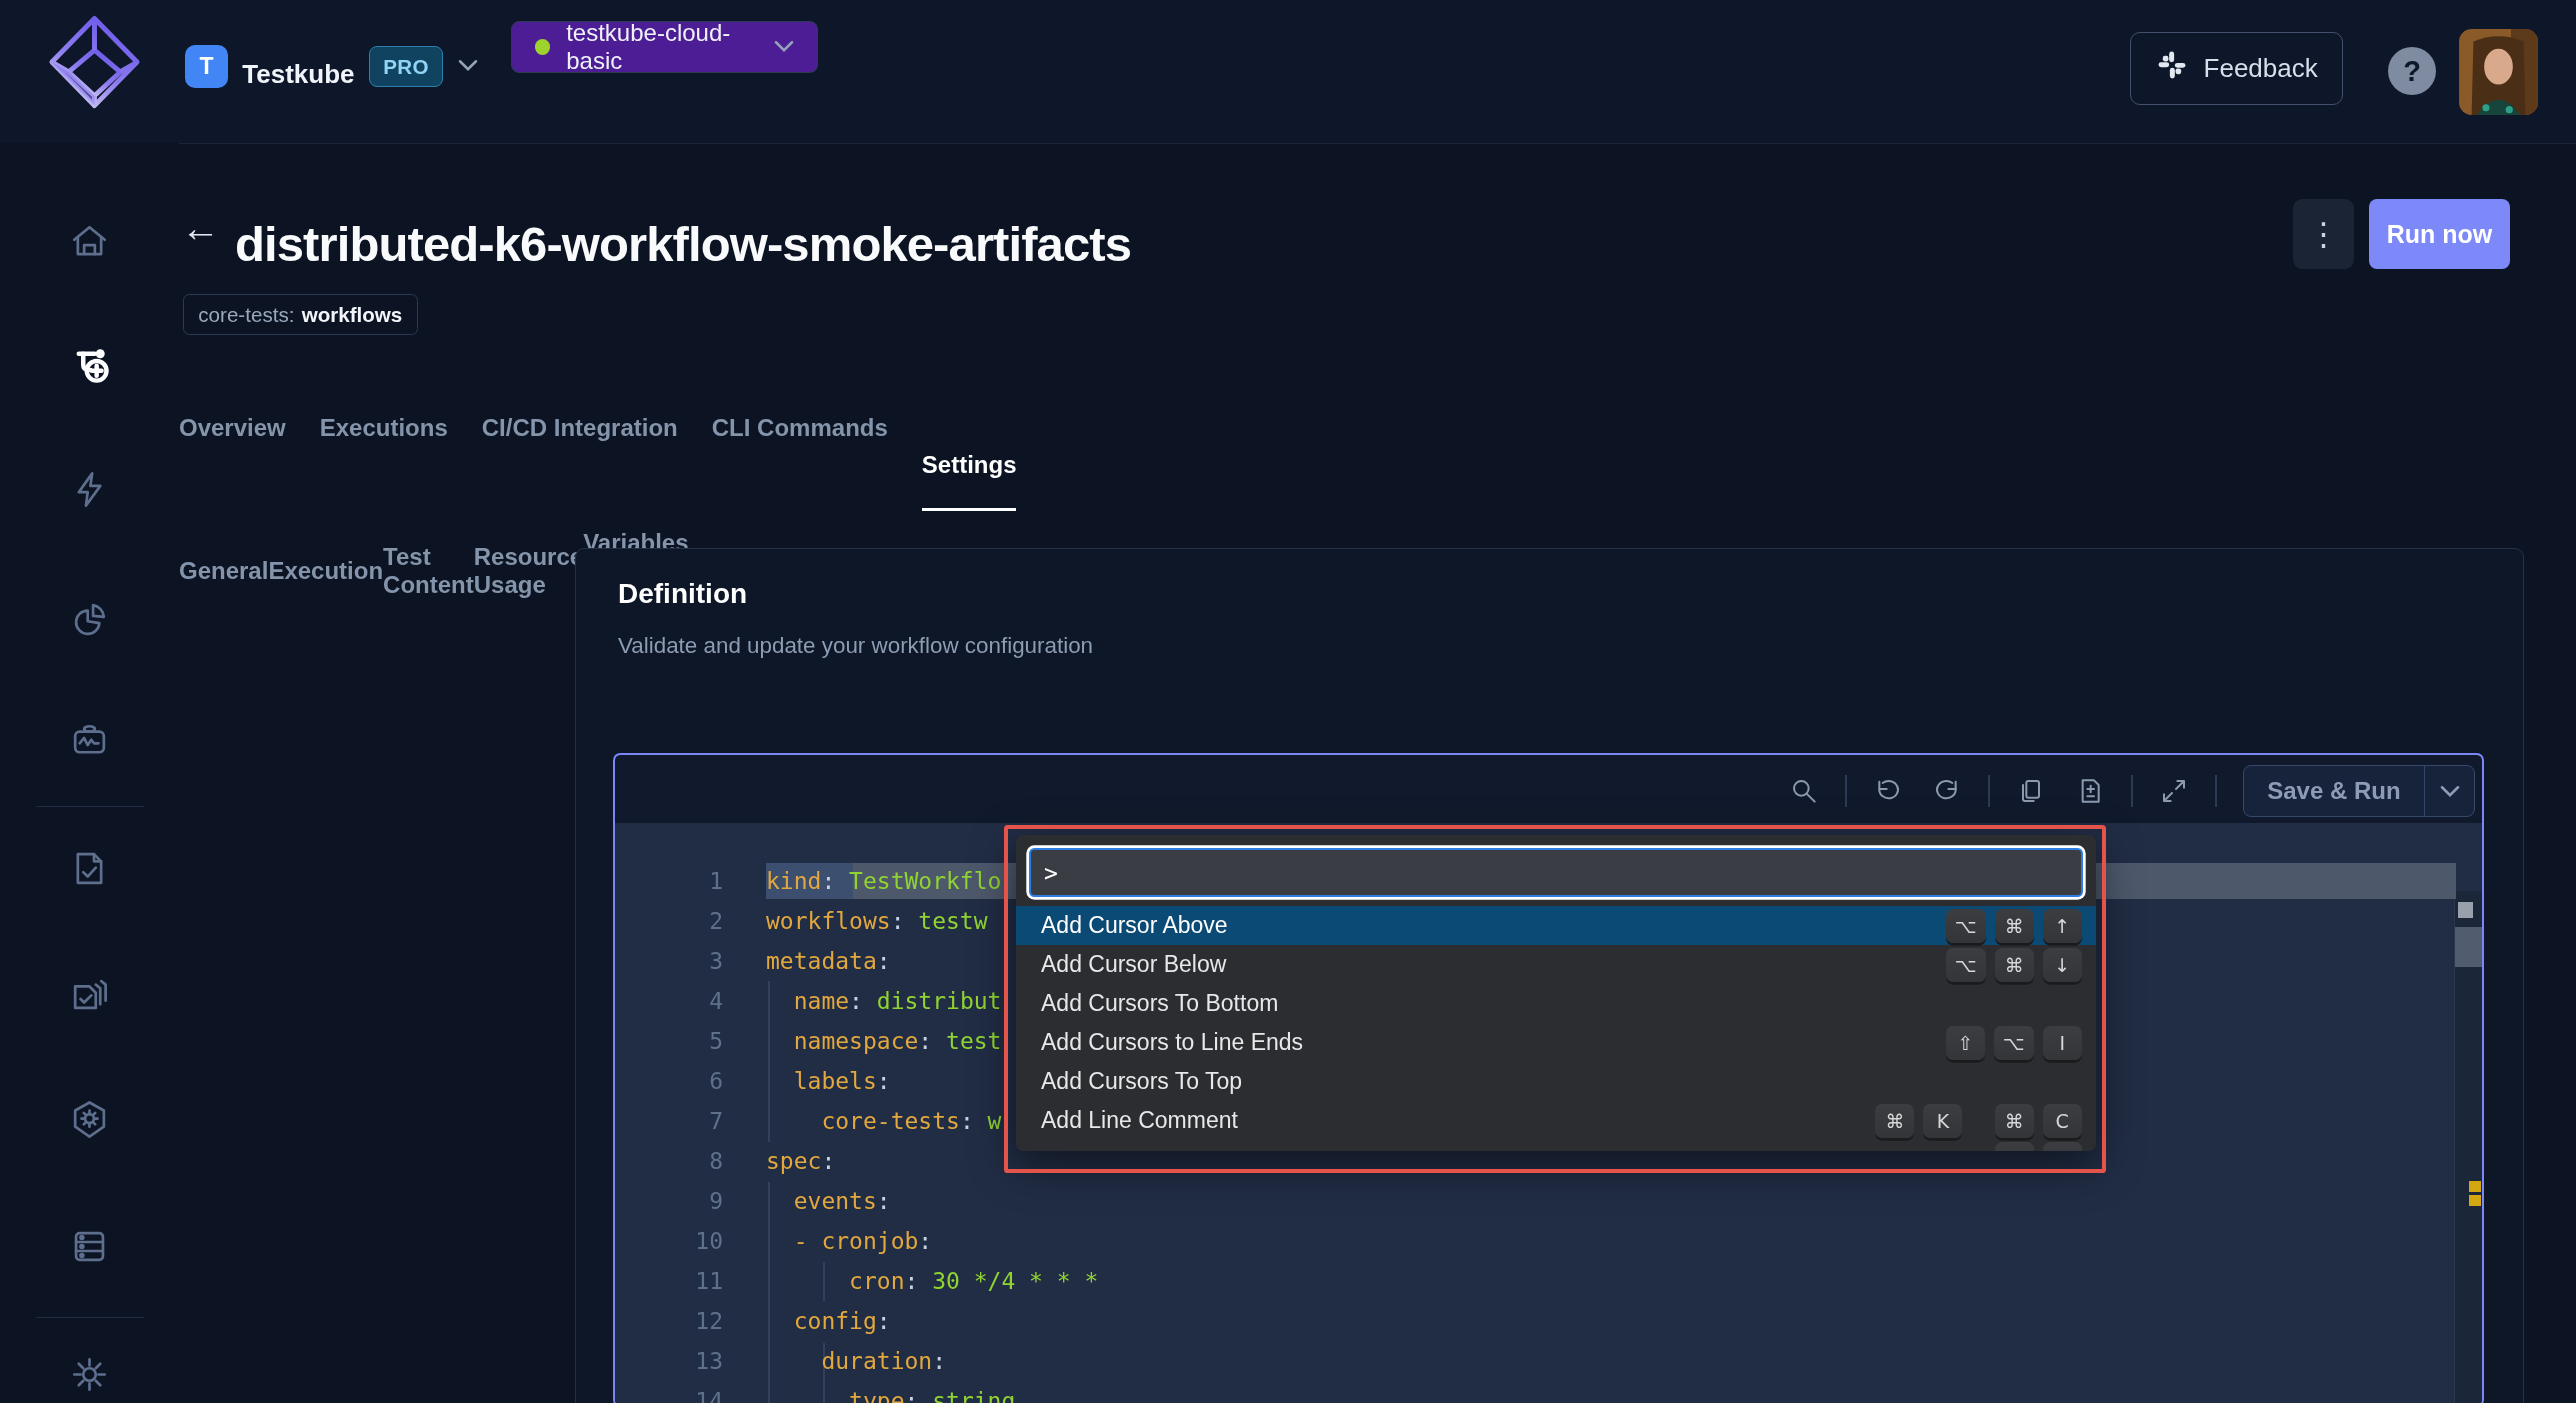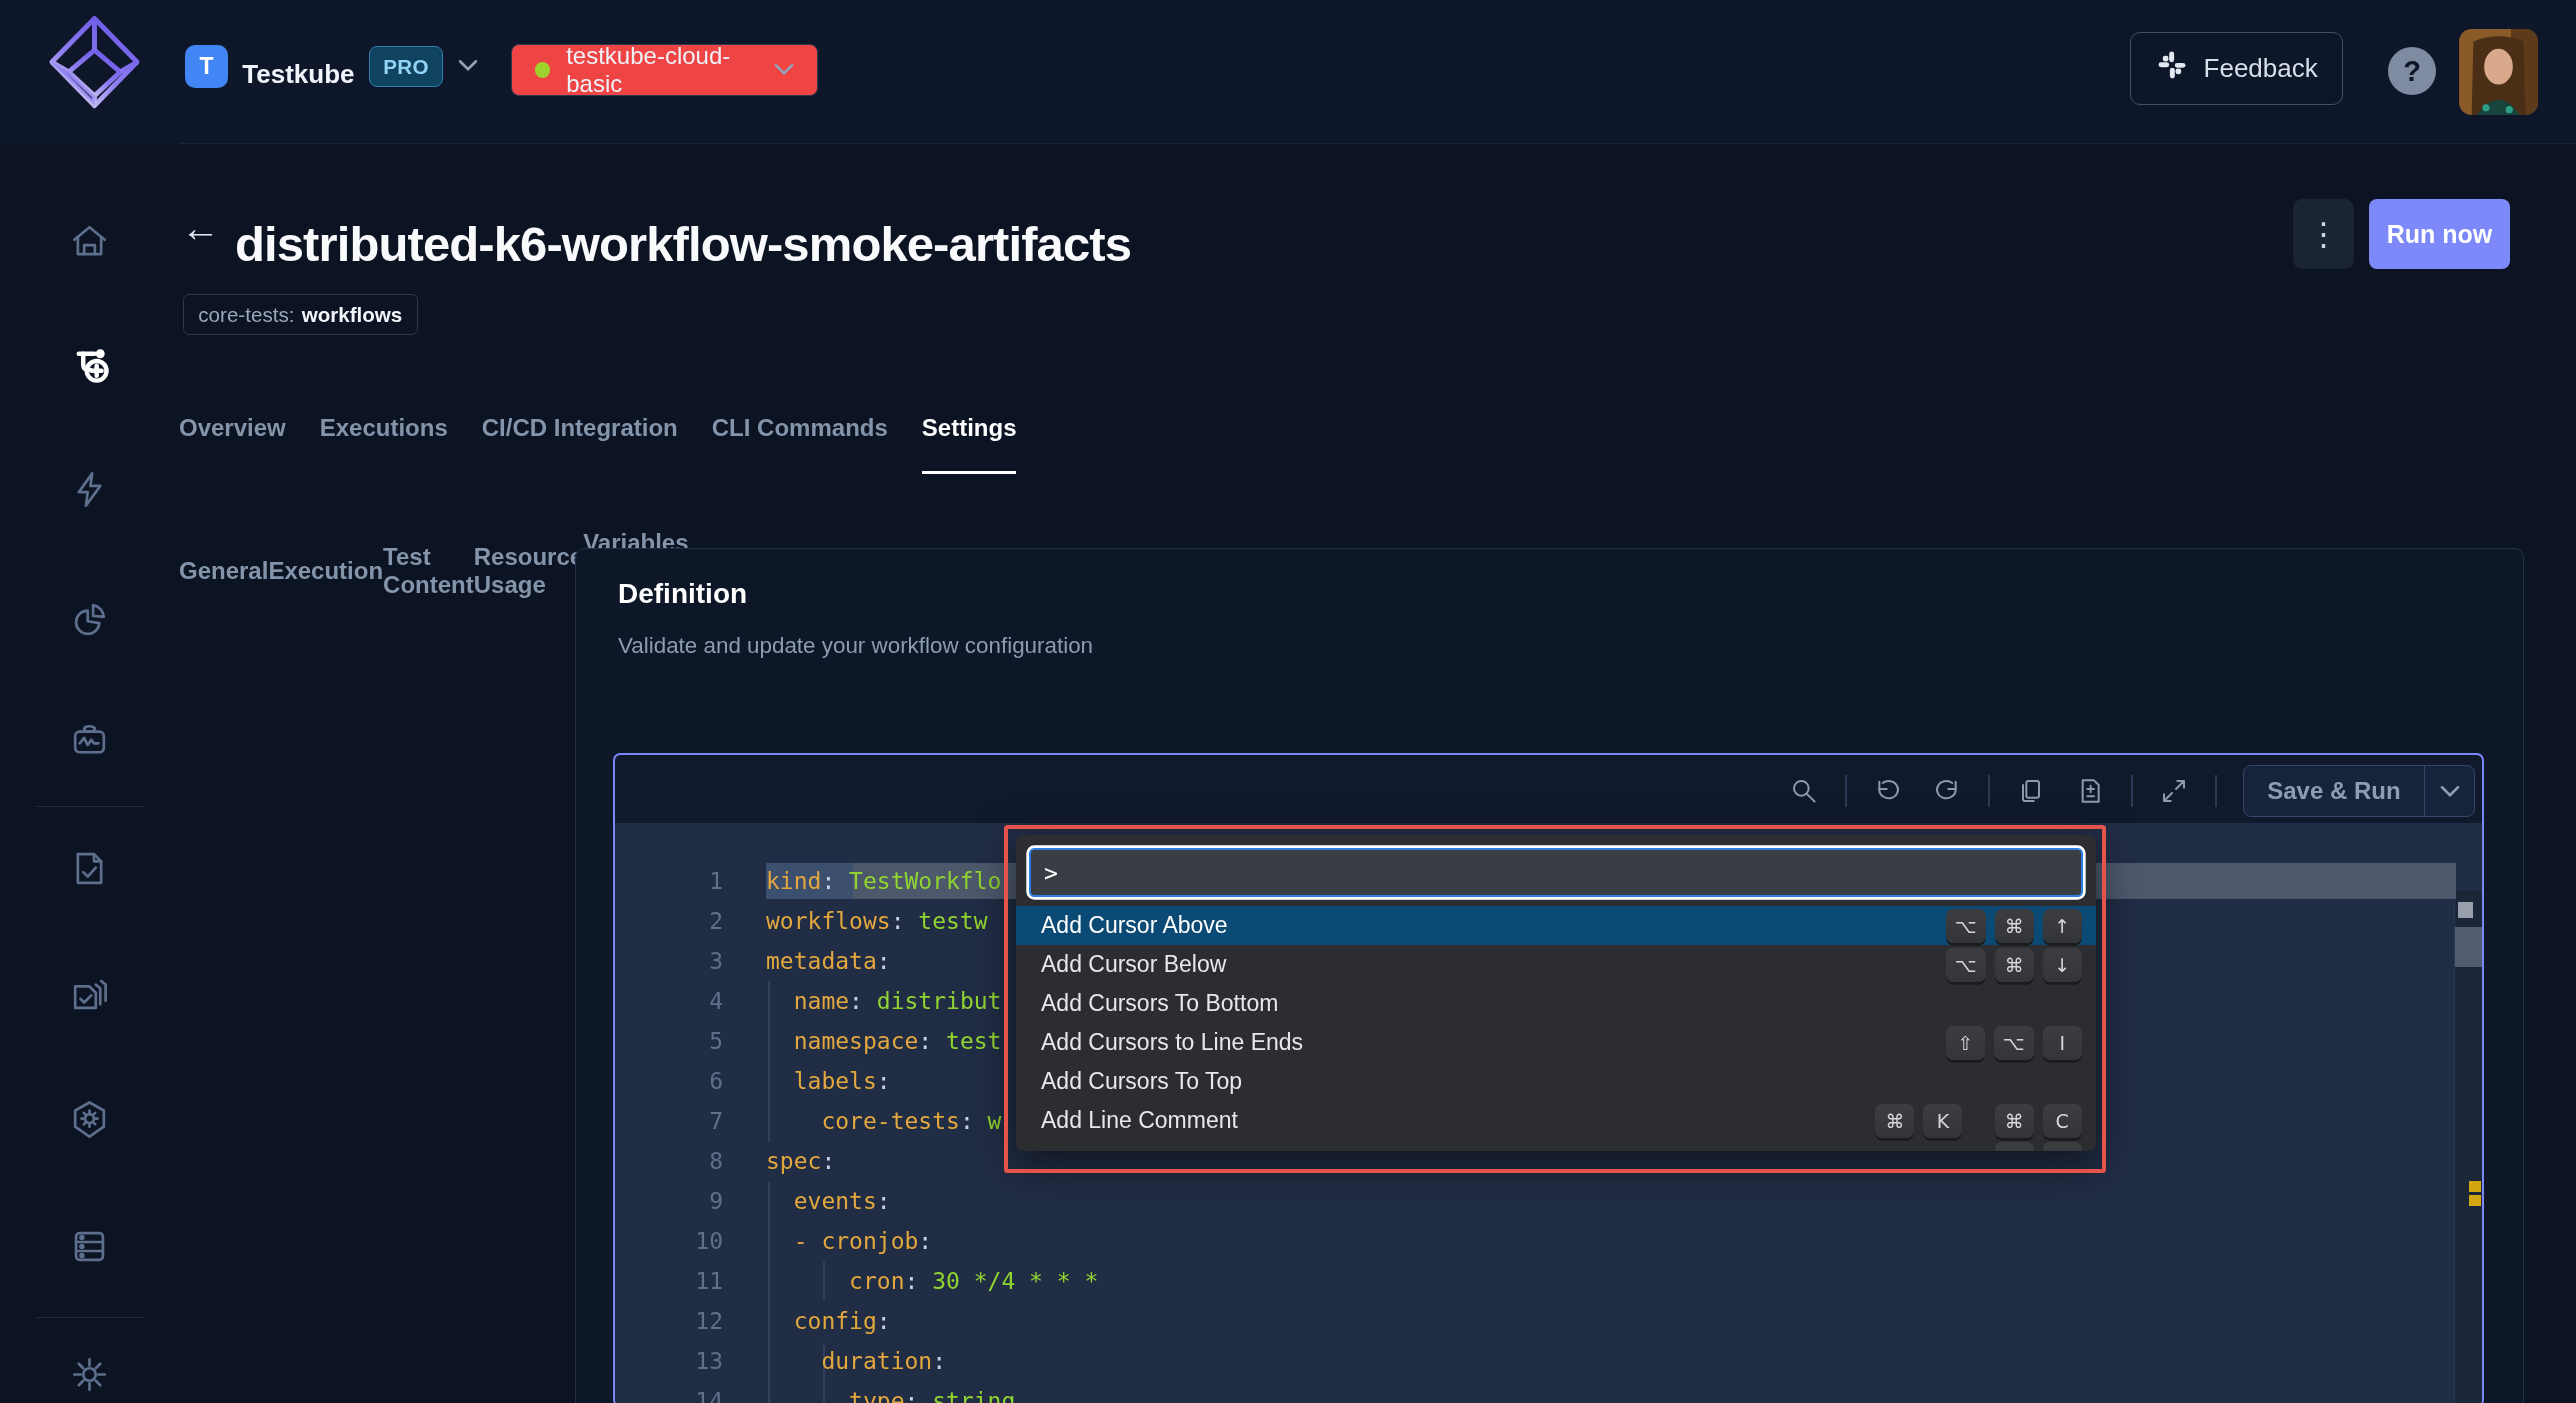--- a/index.html
+++ b/index.html
@@ -10,21 +10,21 @@
   }
 
   
   .topbar{position:absolute;left:0;top:0;width:2576px;height:143px;background:#0e1729;border-bottom:0.9px solid #1a2539;}
   .logo{position:absolute;left:43px;top:9px;width:99px;height:117px;}
   .org-chip{position:absolute;left:185px;top:43px;display:flex;align-items:center;gap:14.3px;cursor:pointer;}
   .org-avatar{width:43px;height:43px;border-radius:10px;background:#4285f4;color:#fff;font-weight:700;font-size:23px;display:flex;align-items:center;justify-content:center;}
   .org-name{font-size:26px;font-weight:600;color:#f1f5fb;margin-top:16px;}
   .pro-badge{height:39px;padding:0 13.4px;border-radius:8px;background:#10435f;border:1.8px solid #2d7fae;color:#92d4f6;font-size:20.6px;font-weight:700;display:flex;align-items:center;letter-spacing:0.4px;}
   .chev{color:#94a3b8;}
-  .env-pill{position:absolute;left:511px;top:44px;width:307px;height:52px;border:1.8px solid #2c3a52;border-radius:8px;background:#ef4444;display:flex;align-items:center;gap:16px;padding:0 23px;box-sizing:border-box;cursor:pointer;}
+  .env-pill{position:absolute;left:511px;top:21px;width:307px;height:52px;border:1.8px solid #2c3a52;border-radius:8px;background:#4c1d95;display:flex;align-items:center;gap:16px;padding:0 23px;box-sizing:border-box;cursor:pointer;}
   .env-dot{width:15.2px;height:15.2px;border-radius:50%;background:#9ed32e;}
   .env-name{font-size:24px;color:#eef2f8;flex:1;}
   .feedback-btn{position:absolute;left:2130px;top:32px;width:213px;height:73px;border:1.8px solid #44506b;border-radius:10px;display:flex;align-items:center;justify-content:center;gap:14.3px;color:#d7dfeb;font-size:26px;cursor:pointer;box-sizing:border-box;}
   .help-btn{position:absolute;left:2388px;top:47px;width:48px;height:48px;border-radius:50%;background:#7e8ba1;color:#0e1729;font-size:29px;font-weight:700;display:flex;align-items:center;justify-content:center;cursor:pointer;}
   .avatar{position:absolute;left:2459px;top:29px;width:79px;height:86px;border-radius:12.5px;overflow:hidden;cursor:pointer;}
 
   
   .sidebar{position:absolute;left:0;top:143px;width:179px;height:1260px;background:#0c1322;}
   .side-icon{position:absolute;left:68px;width:43px;height:43px;color:#5d6f8d;cursor:pointer;}
   .side-icon.active{color:#ffffff;}
@@ -35,21 +35,21 @@
   .page-title{position:absolute;left:235px;top:183px;font-size:49px;font-weight:800;letter-spacing:-0.9px;color:#f8fafc;}
   .kebab-btn{position:absolute;left:2293px;top:199px;width:61px;height:70px;border-radius:9px;background:#1a2435;color:#cbd5e1;font-size:32px;display:flex;align-items:center;justify-content:center;cursor:pointer;}
   .run-btn{position:absolute;left:2369px;top:199px;width:141px;height:70px;border-radius:8px;background:#7d89f8;color:#fff;font-size:25px;font-weight:600;display:flex;align-items:center;justify-content:center;cursor:pointer;}
   .label-badge{position:absolute;left:183px;top:294px;height:41px;border:1.8px solid #2c3a52;border-radius:6.3px;display:inline-flex;align-items:center;gap:7.2px;padding:0 14.3px;font-size:20.6px;box-sizing:border-box;}
   .label-badge .k{color:#9aa8bd;}
   .label-badge .v{color:#f1f5f9;font-weight:700;}
 
   
   .tabs{position:absolute;left:179px;top:414px;display:flex;gap:34px;}
   .tab{font-size:24px;font-weight:600;color:#8494ab;padding-bottom:29px;cursor:pointer;}
-  .tab.active{color:#ffffff;border-bottom:3.6px solid #ffffff;}
+  .tab.active{color:#ffffff;border-bottom:3.6px solid #ffffff;margin-top:37px;}
 
   
   .subnav{position:absolute;left:179px;top:536px;width:359px;display:flex;flex-direction:row;}
   .subnav-item{height:69px;display:flex;align-items:center;font-size:24px;font-weight:600;color:#8495ab;cursor:pointer;}
   .subnav-item.active{color:#ffffff;font-weight:700;}
 
   
   .card{position:absolute;left:575px;top:548px;width:1949px;height:896px;background:#0e1727;border:1.8px solid #223148;border-radius:9px;box-sizing:border-box;}
   .panel-title{position:absolute;left:618px;top:578px;font-size:28px;font-weight:700;color:#fff;}
   .panel-sub{position:absolute;left:618px;top:633px;font-size:22.4px;color:#8b9cb3;}

